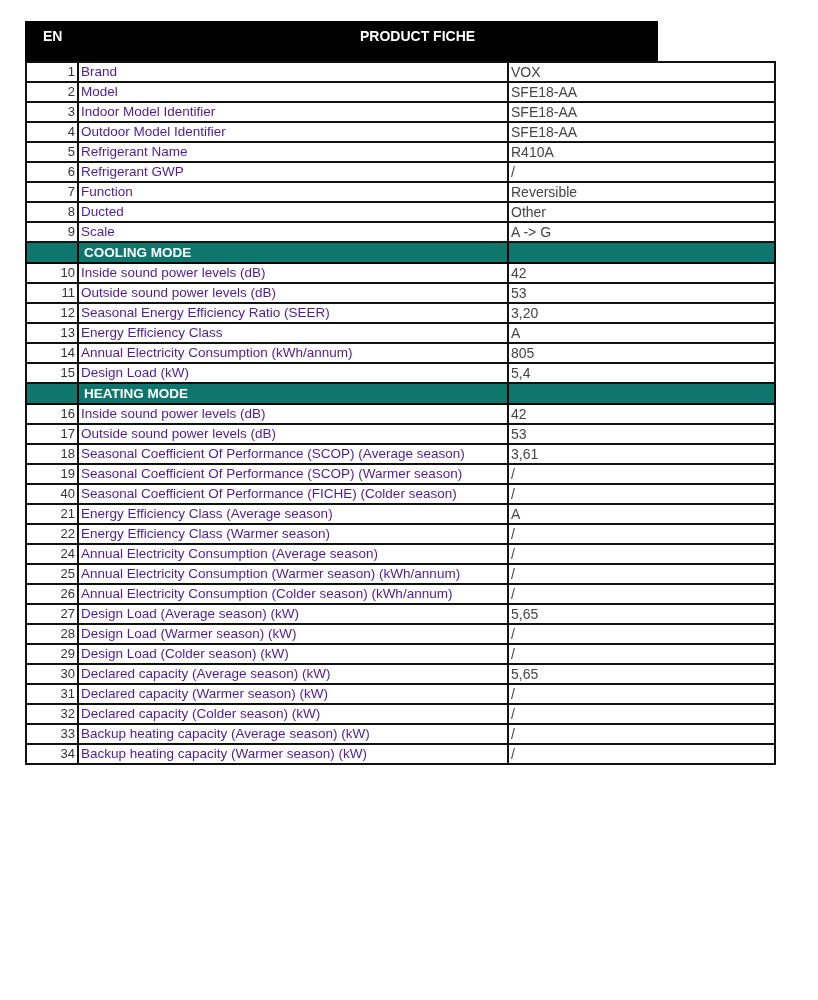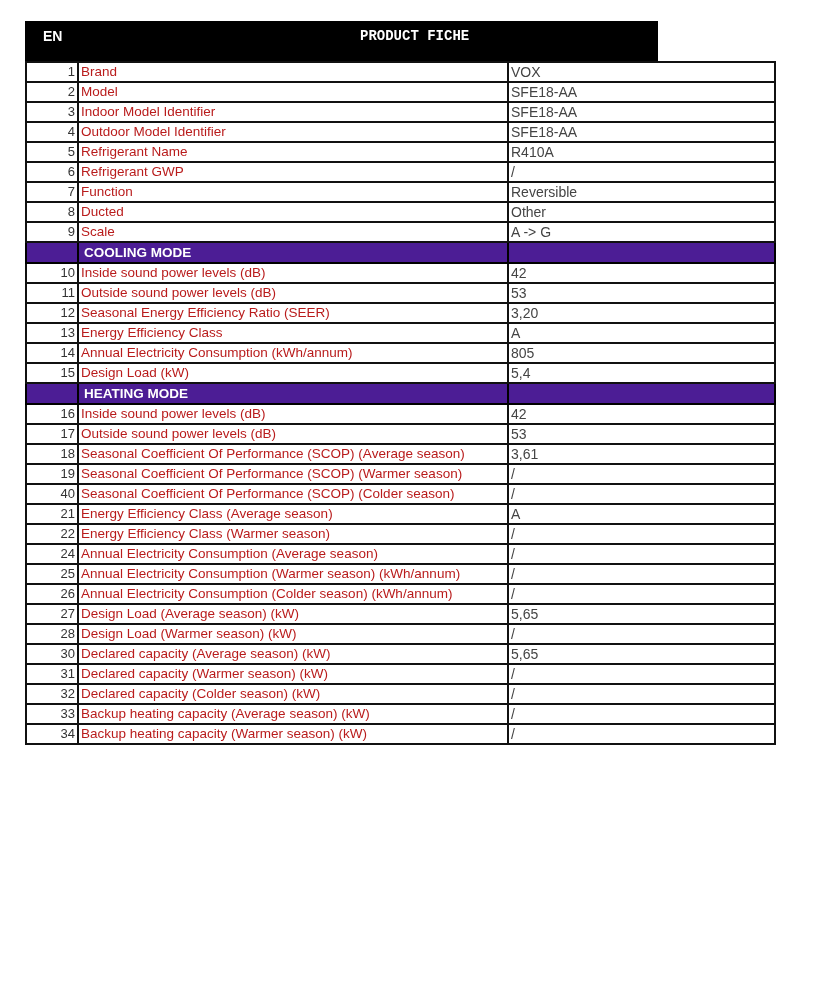--- a/index.html
+++ b/index.html
@@ -1,28 +1,28 @@
 <!DOCTYPE html>
 <html><head>
 <meta charset="utf-8">
 <style>
   html, body { margin:0; padding:0; background:#ffffff; }
   body { width:818px; height:1000px; position:relative; overflow:hidden;
          font-family:"Liberation Sans", "DejaVu Sans", sans-serif; color:#222; }
   .sheet { position:absolute; left:25px; top:21px; width:633px;border-radius:32px; }
   .hdr { height:40px; background:#000; color:#fff; position:relative; font-weight:bold; font-size:14px; }
   .hdr .en { position:absolute; left:18px; top:7px; }
-  .hdr .title { position:absolute; left:335px; top:7px;font-family:Liberation Mono, monospace; }
+  .hdr .title { position:absolute; left:335px; top:7px; }
   table { border-collapse:collapse; width:751px; table-layout:fixed; }
   td { border:2px solid #111; height:18px; padding:0 2px; font-size:13.5px; line-height:18px;
        white-space:nowrap; overflow:hidden; }
   td.num { width:46px; text-align:right; padding-right:2px; color:#333; font-size:13px; }
-  td.lbl { width:424px; color:#b91c1c; }
+  td.lbl { width:424px; color:#4c1d95; }
   td.val { color:#444; font-size:14px;margin-left:26px; }
-  tr.section td { background:#4c1d95; color:#fff; font-weight:bold; border-color:#000; height:19px; }
+  tr.section td { background:#0f766e; color:#fff; font-weight:bold; border-color:#000; height:19px; }
   tr.section td.lbl { padding-left:5px; }
   tr.first td { border-top:2px solid #111; }
 </style>
 </head>
 <body>
 
 <div class="sheet">
   <div class="hdr">
     <span class="en">EN</span>
     <span class="title">PRODUCT FICHE</span>
@@ -129,21 +129,21 @@
           <td class="lbl">Seasonal Coefficient Of Performance (SCOP) (Average season)</td>
           <td class="val">3,61</td>
         </tr>
         <tr>
           <td class="num">19</td>
           <td class="lbl">Seasonal Coefficient Of Performance (SCOP) (Warmer season)</td>
           <td class="val">/</td>
         </tr>
         <tr>
           <td class="num">40</td>
-          <td class="lbl">Seasonal Coefficient Of Performance (SCOP) (Colder season)</td>
+          <td class="lbl">Seasonal Coefficient Of Performance (FICHE) (Colder season)</td>
           <td class="val">/</td>
         </tr>
         <tr>
           <td class="num">21</td>
           <td class="lbl">Energy Efficiency Class (Average season)</td>
           <td class="val">A</td>
         </tr>
         <tr>
           <td class="num">22</td>
           <td class="lbl">Energy Efficiency Class (Warmer season)</td>
@@ -165,20 +165,25 @@
           <td class="val">/</td>
         </tr>
         <tr>
           <td class="num">27</td>
           <td class="lbl">Design Load (Average season) (kW)</td>
           <td class="val">5,65</td>
         </tr>
         <tr>
           <td class="num">28</td>
           <td class="lbl">Design Load (Warmer season) (kW)</td>
+          <td class="val">/</td>
+        </tr>
+        <tr>
+          <td class="num">29</td>
+          <td class="lbl">Design Load (Colder season) (kW)</td>
           <td class="val">/</td>
         </tr>
         <tr>
           <td class="num">30</td>
           <td class="lbl">Declared capacity (Average season) (kW)</td>
           <td class="val">5,65</td>
         </tr>
         <tr>
           <td class="num">31</td>
           <td class="lbl">Declared capacity (Warmer season) (kW)</td>

